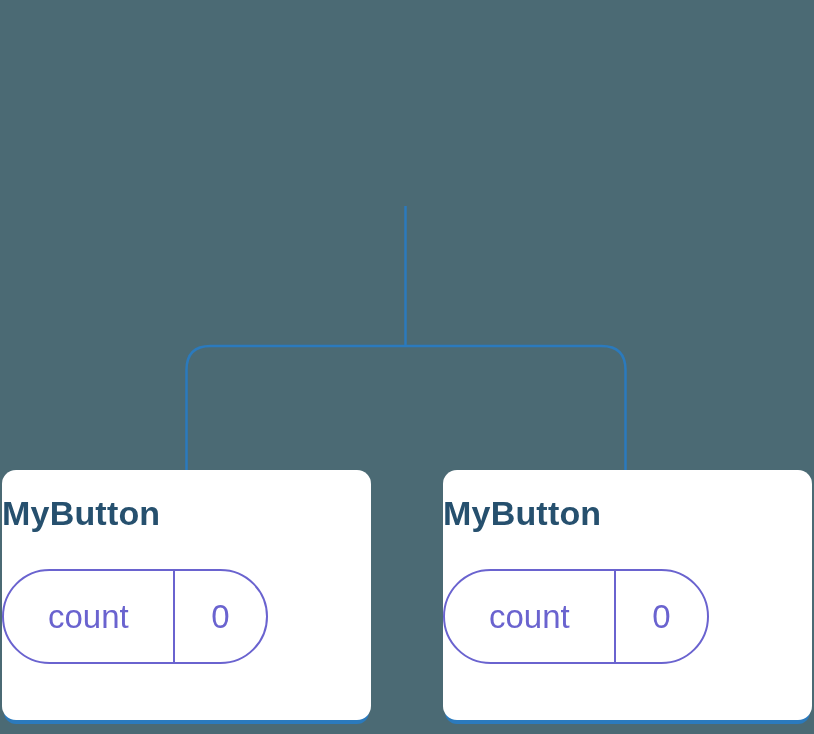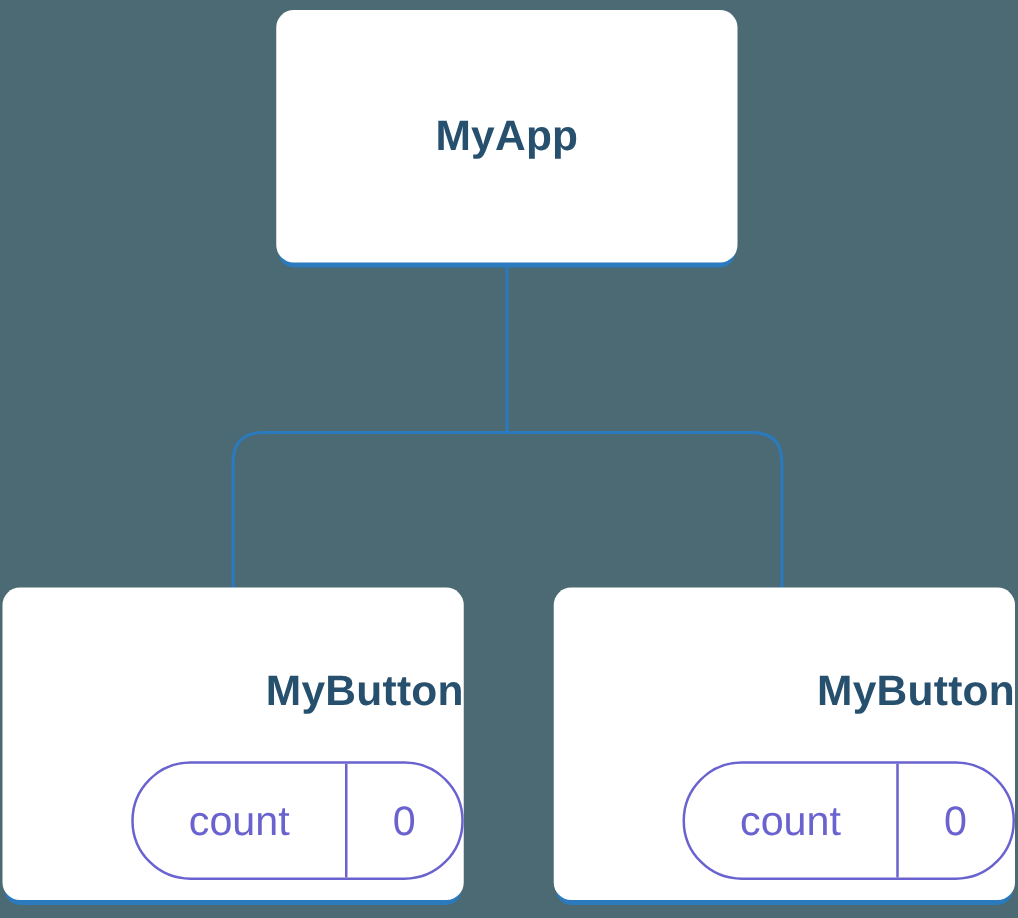--- a/index.html
+++ b/index.html
@@ -26,22 +26,22 @@
 
   .card-root {
     left: 221px; top: 8px;
     width: 369px; height: 202px;
     display: flex; align-items: center; justify-content: center;
   }
 
   .card-child {
     top: 470px;
     width: 369px; height: 250px;
-    display: flex; flex-direction: column; align-items: flex-end;
-    padding-top: 64px;
+    display: flex; flex-direction: column; align-items: flex-start;
+    padding-top: 24px;
   }
   .card-child.left  { left: 2px; }
   .card-child.right { left: 443px; }
 
   .node-label {
     font-size: 34px;
     font-weight: 700;
     color: #26506e;
     letter-spacing: 0.2px;
   }
@@ -70,23 +70,20 @@
 </head>
 <body>
 
 <div class="stage">
 
   <svg class="connectors" width="814" height="734" viewBox="0 0 814 734" aria-hidden="true">
     <path d="M405.5 206 L405.5 346" fill="none" stroke-width="2.5" stroke="#2b7abd"></path>
     <path d="M186.5 472 L186.5 370 Q186.5 346 210.5 346 L601.5 346 Q625.5 346 625.5 370 L625.5 472" fill="none" stroke-width="2.5" stroke="#2b7abd"></path>
   </svg>
 
-  <div class="card card-root">
-    <div class="node-label">MyApp</div>
-  </div>
 
   <div class="card card-child left">
     <div class="node-label">MyButton</div>
     <div class="state-pill">
       <div class="state-key">count</div>
       <div class="state-value">0</div>
     </div>
   </div>
 
   <div class="card card-child right">

